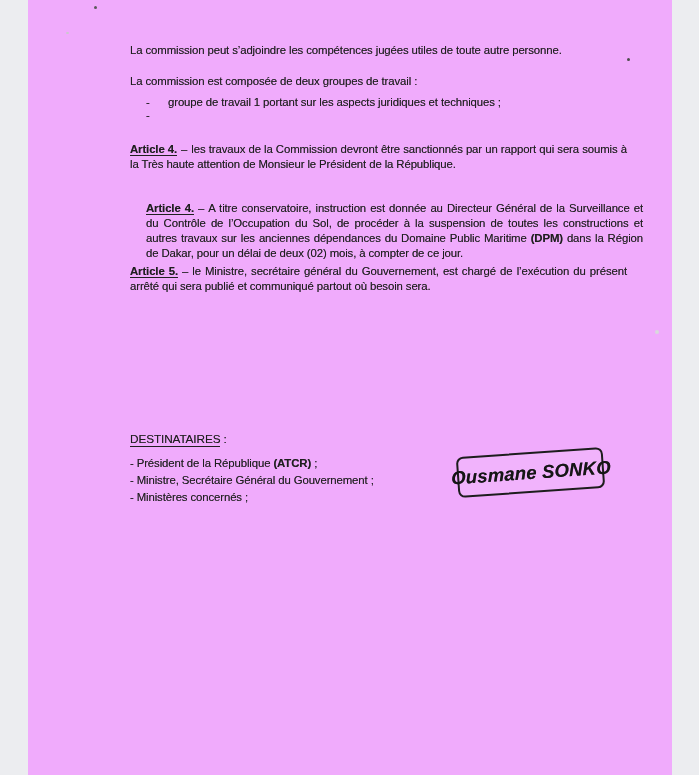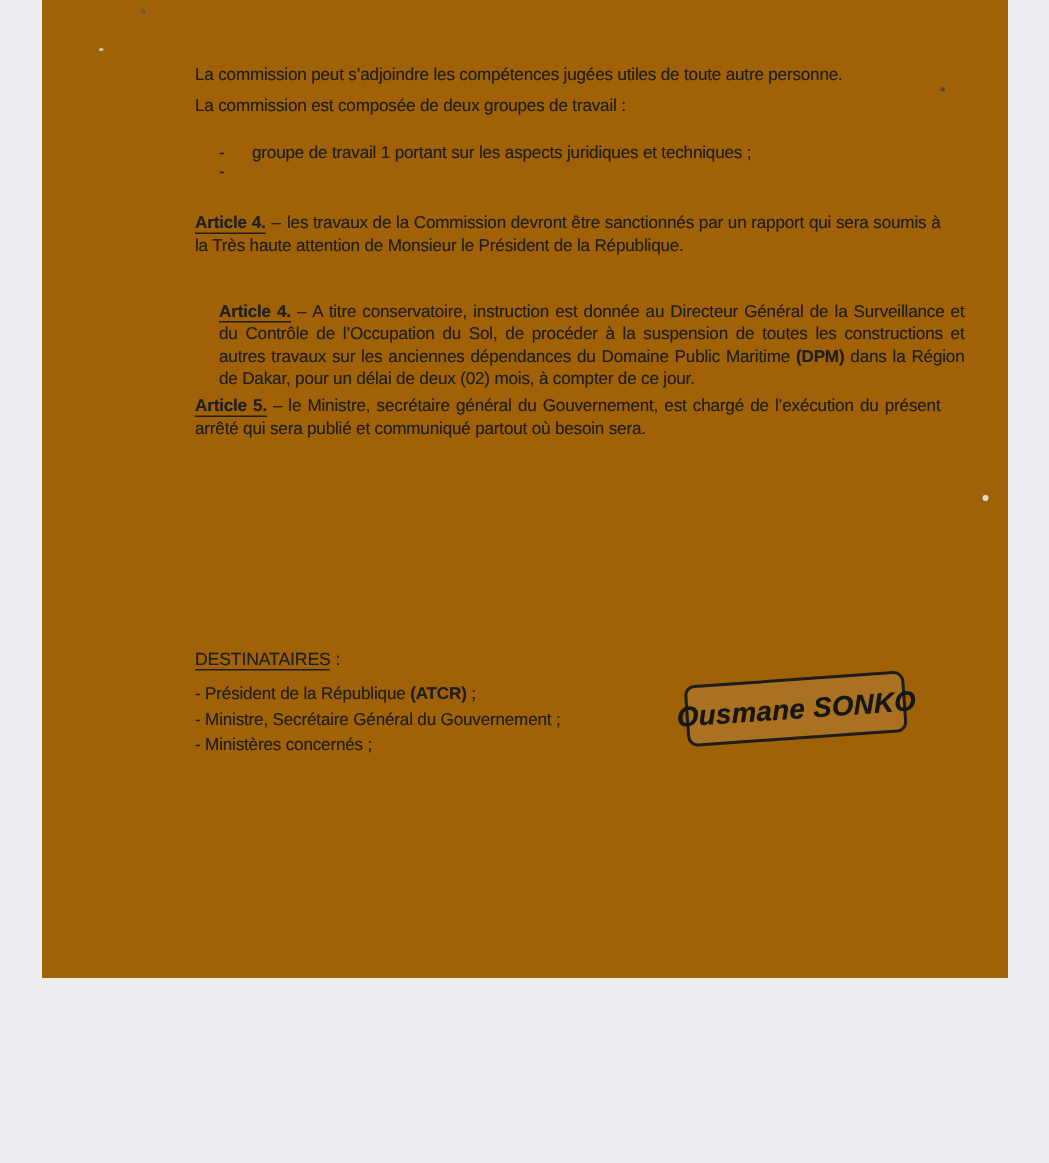--- a/index.html
+++ b/index.html
@@ -3,22 +3,22 @@
 <meta charset="utf-8">
 <style>
   html,body{margin:0;padding:0;}
   body{
     width:699px;height:775px;position:relative;overflow:hidden;
     background:#ecedf0;
     font-family:"Liberation Sans","DejaVu Sans",sans-serif;
     color:#1f1f1f;
   }
   .page{
-    position:absolute;left:28px;top:0;width:644px;height:652px;
-    background:#a16207;
+    position:absolute;left:28px;top:0;width:644px;height:775px;
+    background:#f0abfc;
   }
   .txt{
     position:absolute;left:102px;width:497px;
     font-size:11.4px;line-height:15px;letter-spacing:-0.12px;
     color:#1f1f1f;
     text-shadow:0 0 0.4px rgba(30,30,30,0.55);
   }
   .oneline{white-space:nowrap;}
   .para{text-align:justify;text-align-last:left;}
   .art-label{font-weight:bold;border-bottom:1.6px solid #1f1f1f;padding-bottom:0;}
@@ -48,21 +48,21 @@
   .speck.s2{left:38px;top:32px;width:3px;height:2px;background:#c9c9cc;}
   .speck.s3{left:599px;top:58px;width:3px;height:3px;background:#4c4c4c;}
   .speck.s4{left:655px;top:330px;width:4px;height:4px;background:#d9d9dc;}
 </style>
 </head>
 <body>
 
 <div class="page">
 
   <div class="txt oneline" style="top:43px;">La commission peut s’adjoindre les compétences jugées utiles de toute autre personne.</div>
-  <div class="txt oneline" style="top:64px;">La commission est composée de deux groupes de travail :</div>
+  <div class="txt oneline" style="top:74px;">La commission est composée de deux groupes de travail :</div>
 
   <div class="txt bullets" style="top:96px;">
     <div class="bullet-row">
       <span class="bullet-dash">-</span>
       <span>groupe de travail 1 portant sur les aspects juridiques et techniques ;</span>
     </div>
     <div class="bullet-row">
       <span class="bullet-dash">-</span>
     </div>
   </div>

